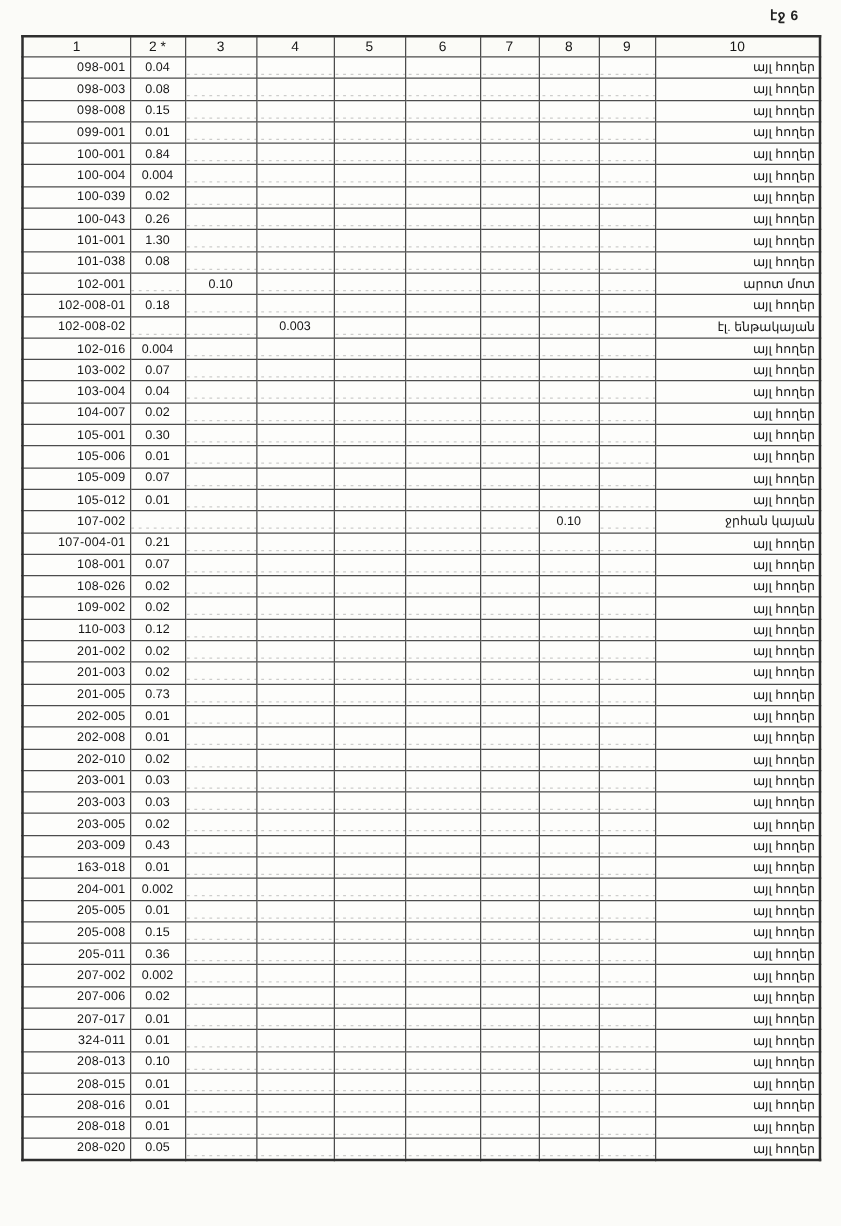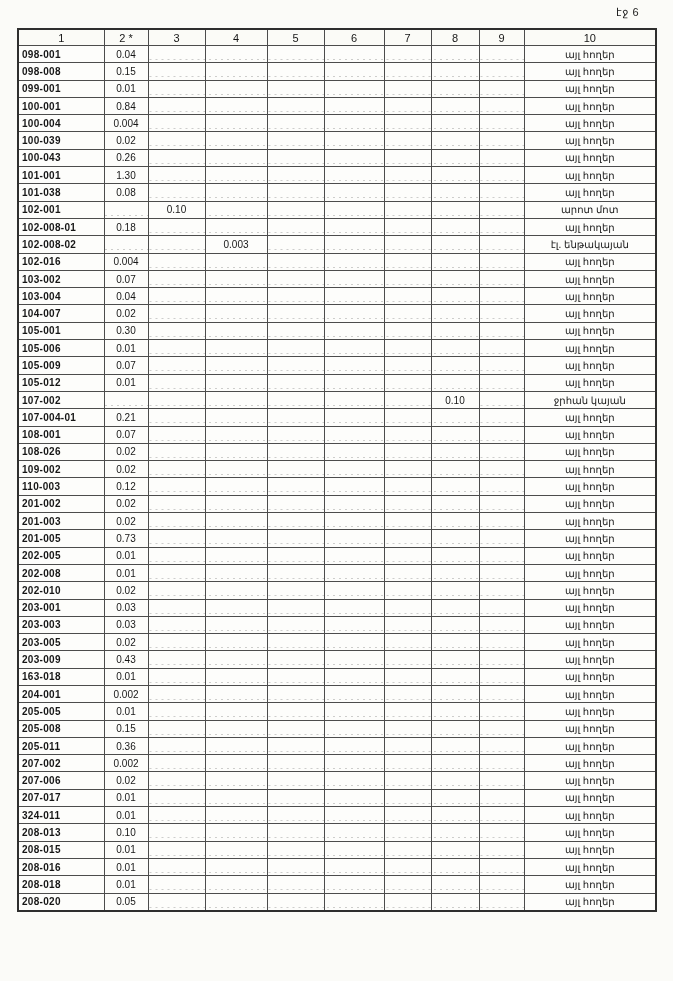--- a/index.html
+++ b/index.html
@@ -14,20 +14,21 @@
   .page{
     position:absolute;inset:0;
     background:#fbfbf8;
   }
   .page-label{
     position:absolute;
     top:6px;right:34px;
     font-size:11px;
     color:#222;
     letter-spacing:0.5px;
+    font-weight:bold;
   }
   table.land-table{
     position:absolute;
     left:17px;top:28px;
     border-collapse:collapse;
     table-layout:fixed;
     width:640px;
     background:#fdfdfb;
   }
   table.land-table, table.land-table th, table.land-table td{
@@ -47,30 +48,29 @@
   }
   table.land-table td{
     height:16.3px;
     font-size:10px;
     padding:0 3px;
     white-space:nowrap;
     overflow:hidden;
     color:#161616;
   }
   td.code{
-    text-align:left;
+    text-align:right;
     padding-left:5px;
     letter-spacing:0.3px;
-    font-weight:bold;
   }
   td.val{
     text-align:center;
   }
   td.cat{
-    text-align:center;
+    text-align:right;
     padding-left:5px;
   }
   
   td.val:empty{
     background-image:linear-gradient(to right, rgba(80,80,80,0.28) 40%, rgba(0,0,0,0) 0%);
     background-position:center 85%;
     background-size:6px 1px;
     background-repeat:repeat-x;
   }
   .stray-mark{
@@ -121,20 +121,32 @@
           <td class="val"></td>
           <td class="val"></td>
           <td class="val"></td>
           <td class="val"></td>
           <td class="val"></td>
           <td class="val"></td>
           <td class="val"></td>
           <td class="cat">այլ հողեր</td>
         </tr>
         <tr>
+          <td class="code">098-003</td>
+          <td class="val">0.08</td>
+          <td class="val"></td>
+          <td class="val"></td>
+          <td class="val"></td>
+          <td class="val"></td>
+          <td class="val"></td>
+          <td class="val"></td>
+          <td class="val"></td>
+          <td class="cat">այլ հողեր</td>
+        </tr>
+        <tr>
           <td class="code">098-008</td>
           <td class="val">0.15</td>
           <td class="val"></td>
           <td class="val"></td>
           <td class="val"></td>
           <td class="val"></td>
           <td class="val"></td>
           <td class="val"></td>
           <td class="val"></td>
           <td class="cat">այլ հողեր</td>

